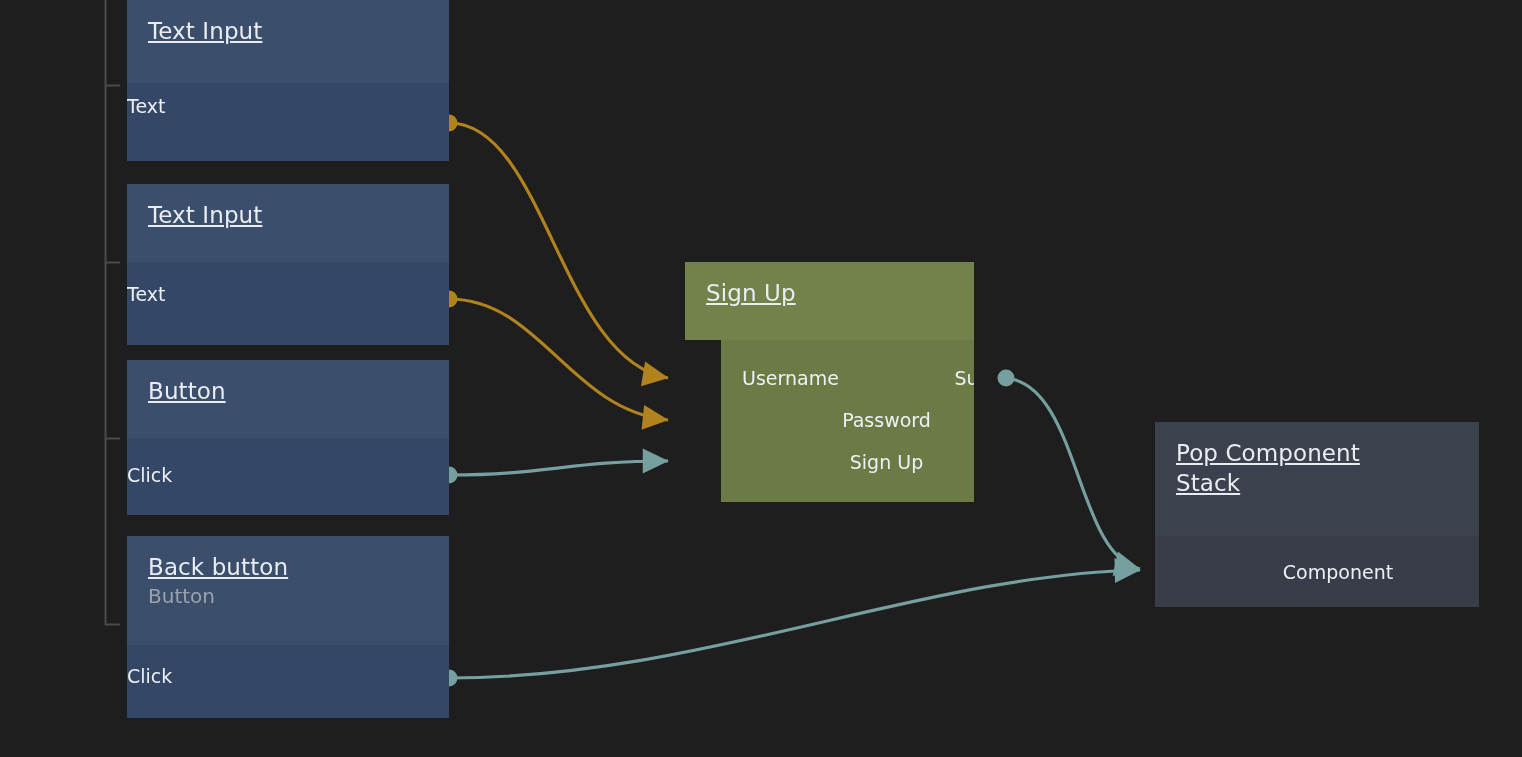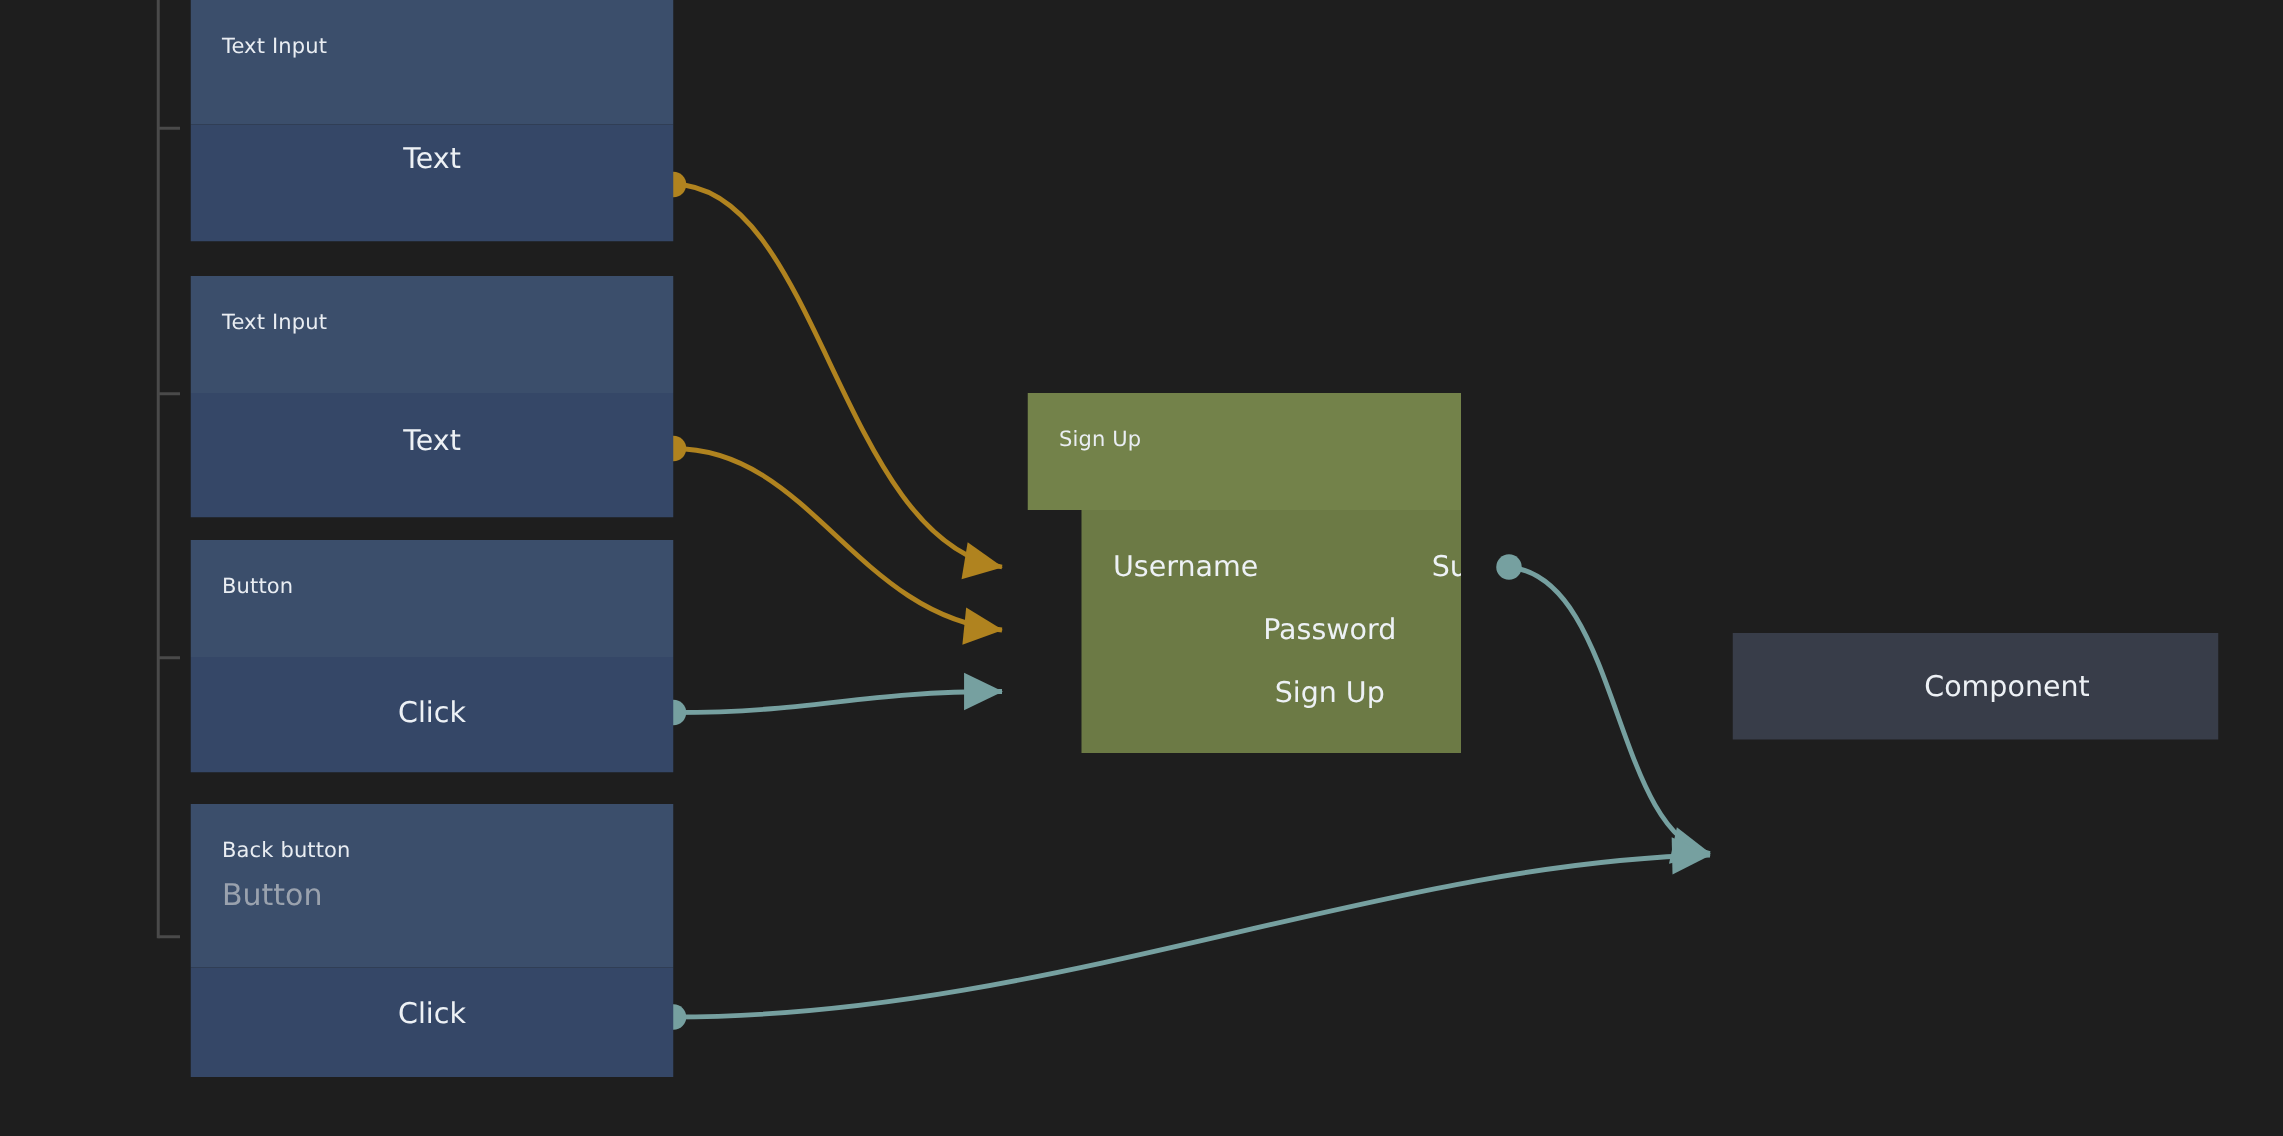--- a/index.html
+++ b/index.html
@@ -43,24 +43,25 @@
     box-sizing: border-box;
     overflow: hidden;
   }
   .node-header {
     box-sizing: border-box;
     width: 100%;
     padding: 16px 0 0 21px;
   }
   .node-title {
     color: #e9edf2;
-    font-size: 14px;
+    font-size: 23px;
     line-height: 30px;
     letter-spacing: .1px;
     white-space: pre-line;
+    text-decoration: underline;
   }
   .node-subtitle {
     color: #9aa2ae;
     font-size: 20px;
     line-height: 28px;
   }
   .node-body {
     position: relative;
     box-sizing: border-box;
     width: 100%;
@@ -87,21 +88,21 @@
     display: flex;
     align-items: center;
   }
   .port-label {
     color: #edf1f5;
     font-size: 19px;
     line-height: 22px;
     white-space: nowrap;
   }
   .port-row.out {
-    justify-content: center;
+    justify-content: flex-start;
     padding-right: 22px;
   }
   .port-row.in {
     justify-content: center;
     padding-left: 21px;
   }
   .port-row.in-out {
     justify-content: space-between;
     padding-left: 21px;
     padding-right: 22px;
@@ -204,20 +205,24 @@
       <div class="port-row in" style="top:69px;">
         <span class="port-label">Password</span>
       </div>
       <div class="port-row in" style="top:111px;">
         <span class="port-label">Sign Up</span>
       </div>
     </div>
   </div>
 
   <div class="node slate" style="left:1155px; top:422px; width:324px; height:185px;">
+    <div class="node-header" style="height:114px;">
+      <div class="node-title">Pop Component
+Stack</div>
+    </div>
     <div class="node-body" style="height:71px;">
       <div class="port-row in" style="top:25px;">
         <span class="port-label">Component</span>
       </div>
     </div>
   </div>
 
 </div>
 
 </body></html>

